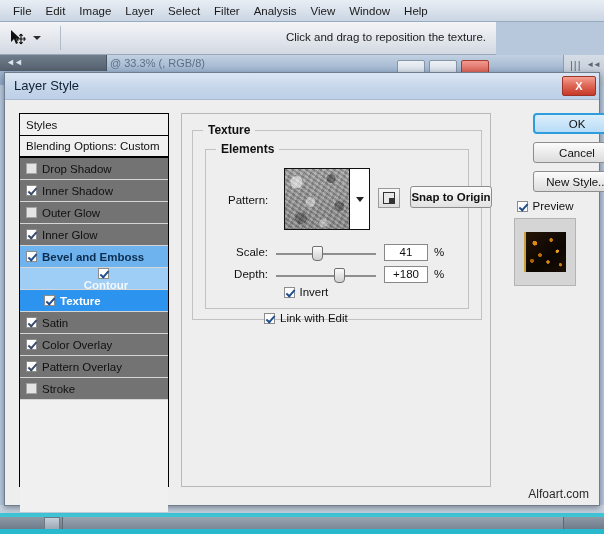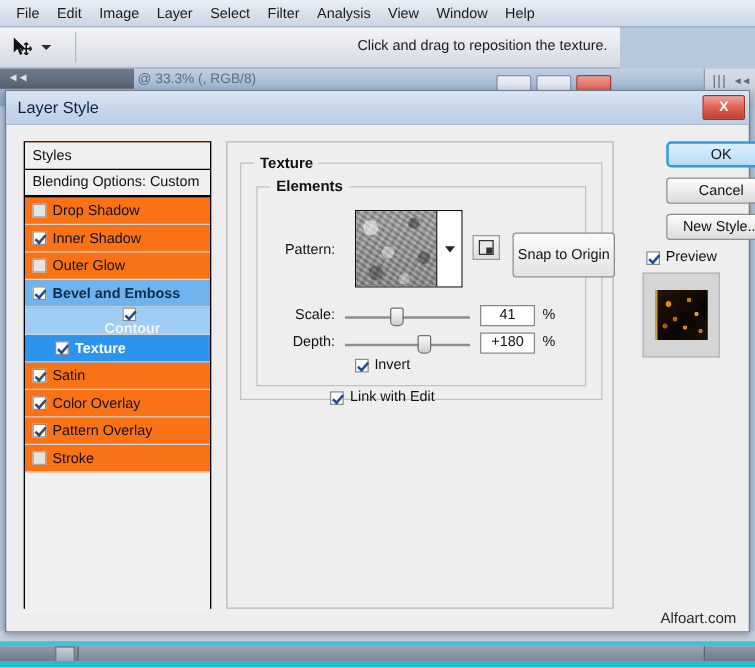--- a/index.html
+++ b/index.html
@@ -106,21 +106,21 @@
     background:linear-gradient(#f4a093,#e06a58 45%,#c6392a);
     border:1px solid #9c3326;
     display:flex;align-items:center;justify-content:center;
     color:#fff;font-size:11px;font-weight:bold;cursor:pointer;
   }
   .dlgbody{position:absolute;left:0;top:26px;width:596px;height:408px;}
 
   
   .styleslist{
     position:absolute;left:14px;top:14px;width:150px;height:374px;
-    background:#f97316;border:1px solid #000;box-sizing:border-box;
+    background:#737373;border:1px solid #000;box-sizing:border-box;
   }
   .sl-row{
     height:22px;display:flex;align-items:center;padding-left:6px;box-sizing:border-box;
     border-bottom:1px solid #d5d5d5;font-size:11.5px;color:#111;cursor:default;white-space:nowrap;
   }
   .sl-row.header{border-bottom:1px solid #000;background:#f0f0f0;}
   .sl-row.header2{border-bottom:2px solid #000;background:#f0f0f0;}
   .sl-row.sel{background:#6fb3ee;font-weight:bold;color:#0a2c4e;}
   .sl-row.sel-light{background:#9ecdf5;color:#f2f8ff;font-weight:bold;flex-direction:column;}
   .sl-row.sel-strong{background:#2c93ef;color:#fff;font-weight:bold;}
@@ -183,24 +183,25 @@
   .newpreset{
     position:absolute;left:150px;top:20px;width:22px;height:20px;
     background:linear-gradient(#f7f7f7,#dedede);border:1px solid #9a9a9a;
     display:flex;align-items:center;justify-content:center;box-sizing:border-box;cursor:pointer;
   }
   .newpreset i{
     display:block;width:10px;height:10px;border:1px solid #333;background:#e8e8e8;position:relative;
   }
   .newpreset i:after{content:"";position:absolute;right:0;bottom:0;width:5px;height:5px;background:#333;}
   .snapbtn{
-    position:absolute;left:182px;top:18px;width:82px;height:36px;
+    position:absolute;left:182px;top:18px;width:82px;height:22px;
     background:linear-gradient(#fbfbfb,#e2e2e2);border:1px solid #8d8d8d;border-radius:3px;
     font-size:11.5px;color:#111;display:flex;align-items:center;justify-content:center;cursor:pointer;
     box-sizing:border-box;
+    font-weight:bold;
   }
 
   .sliderrow{position:absolute;left:0;width:264px;height:22px;}
   #row-scale{top:92px;}
   #row-depth{top:114px;}
   .srow-label{position:absolute;left:20px;top:4px;width:42px;text-align:right;font-size:11.5px;color:#111;}
   .track{
     position:absolute;left:70px;top:11px;width:100px;height:2px;
     background:#8e8e8e;
   }
@@ -332,20 +333,24 @@
           <span>Drop Shadow</span>
         </div>
         <div class="sl-row">
           <span class="cb on"></span>
           <span>Inner Shadow</span>
         </div>
         <div class="sl-row">
           <span class="cb off"></span>
           <span>Outer Glow</span>
         </div>
+        <div class="sl-row">
+          <span class="cb on"></span>
+          <span>Inner Glow</span>
+        </div>
         <div class="sl-row sel">
           <span class="cb on on-blue"></span>
           <span>Bevel and Emboss</span>
         </div>
         <div class="sl-row sub sel-light">
           <span class="cb on on-blue"></span>
           <span>Contour</span>
         </div>
         <div class="sl-row sub sel-strong">
           <span class="cb on on-blue"></span>

